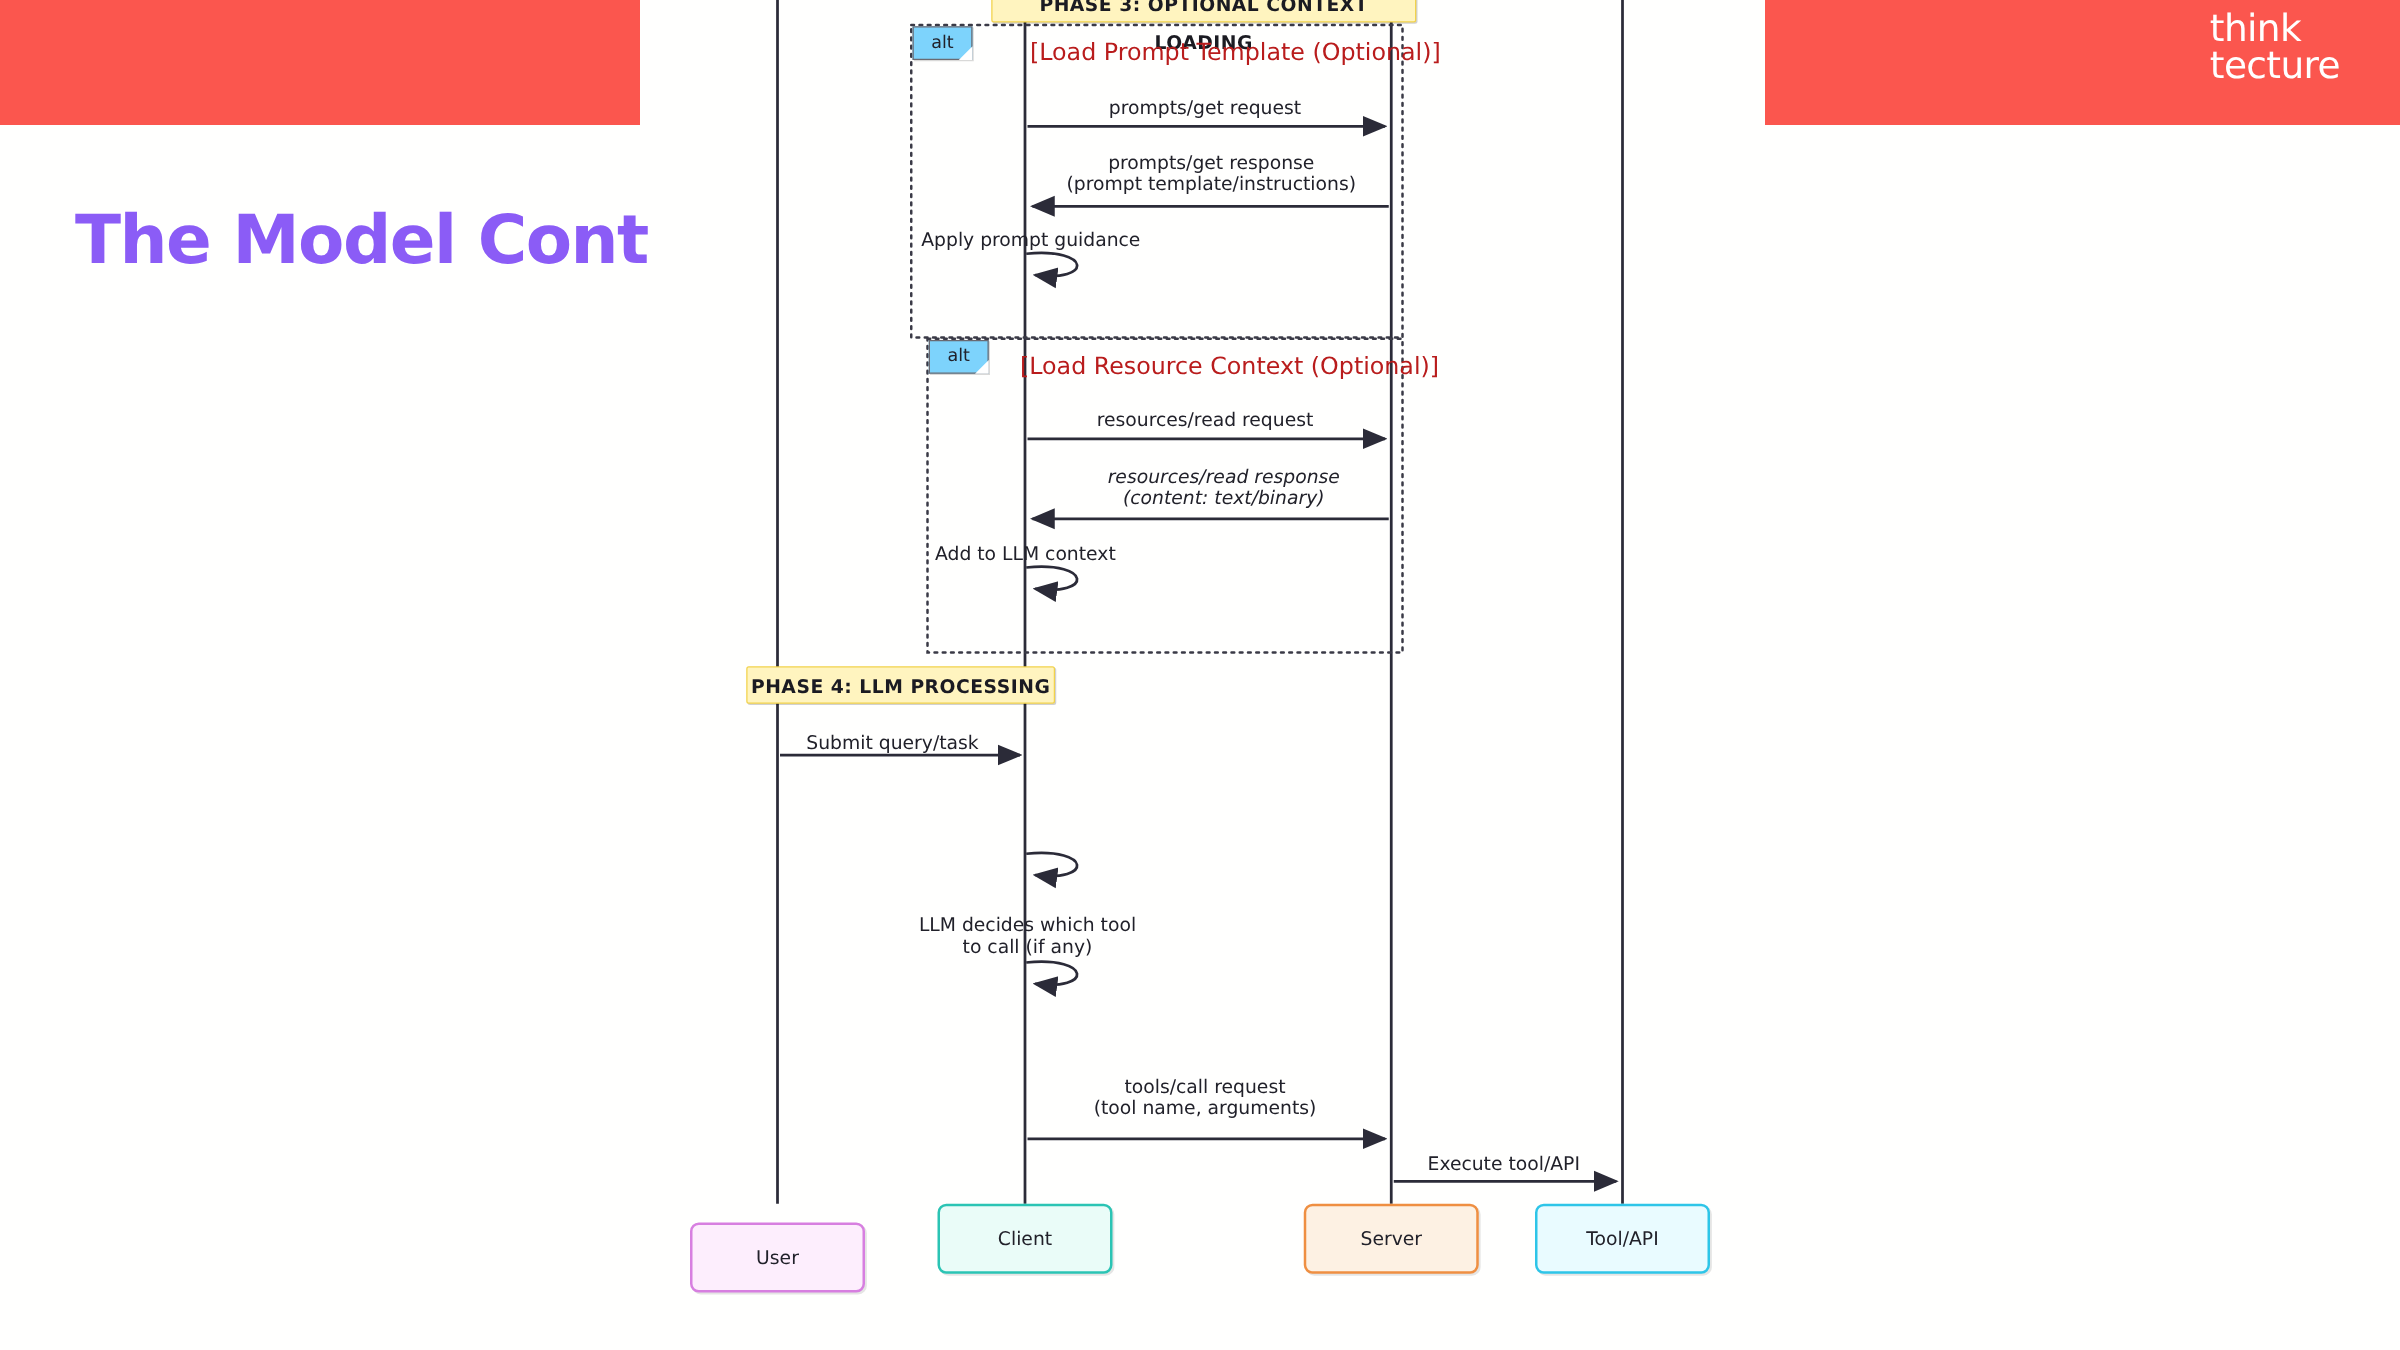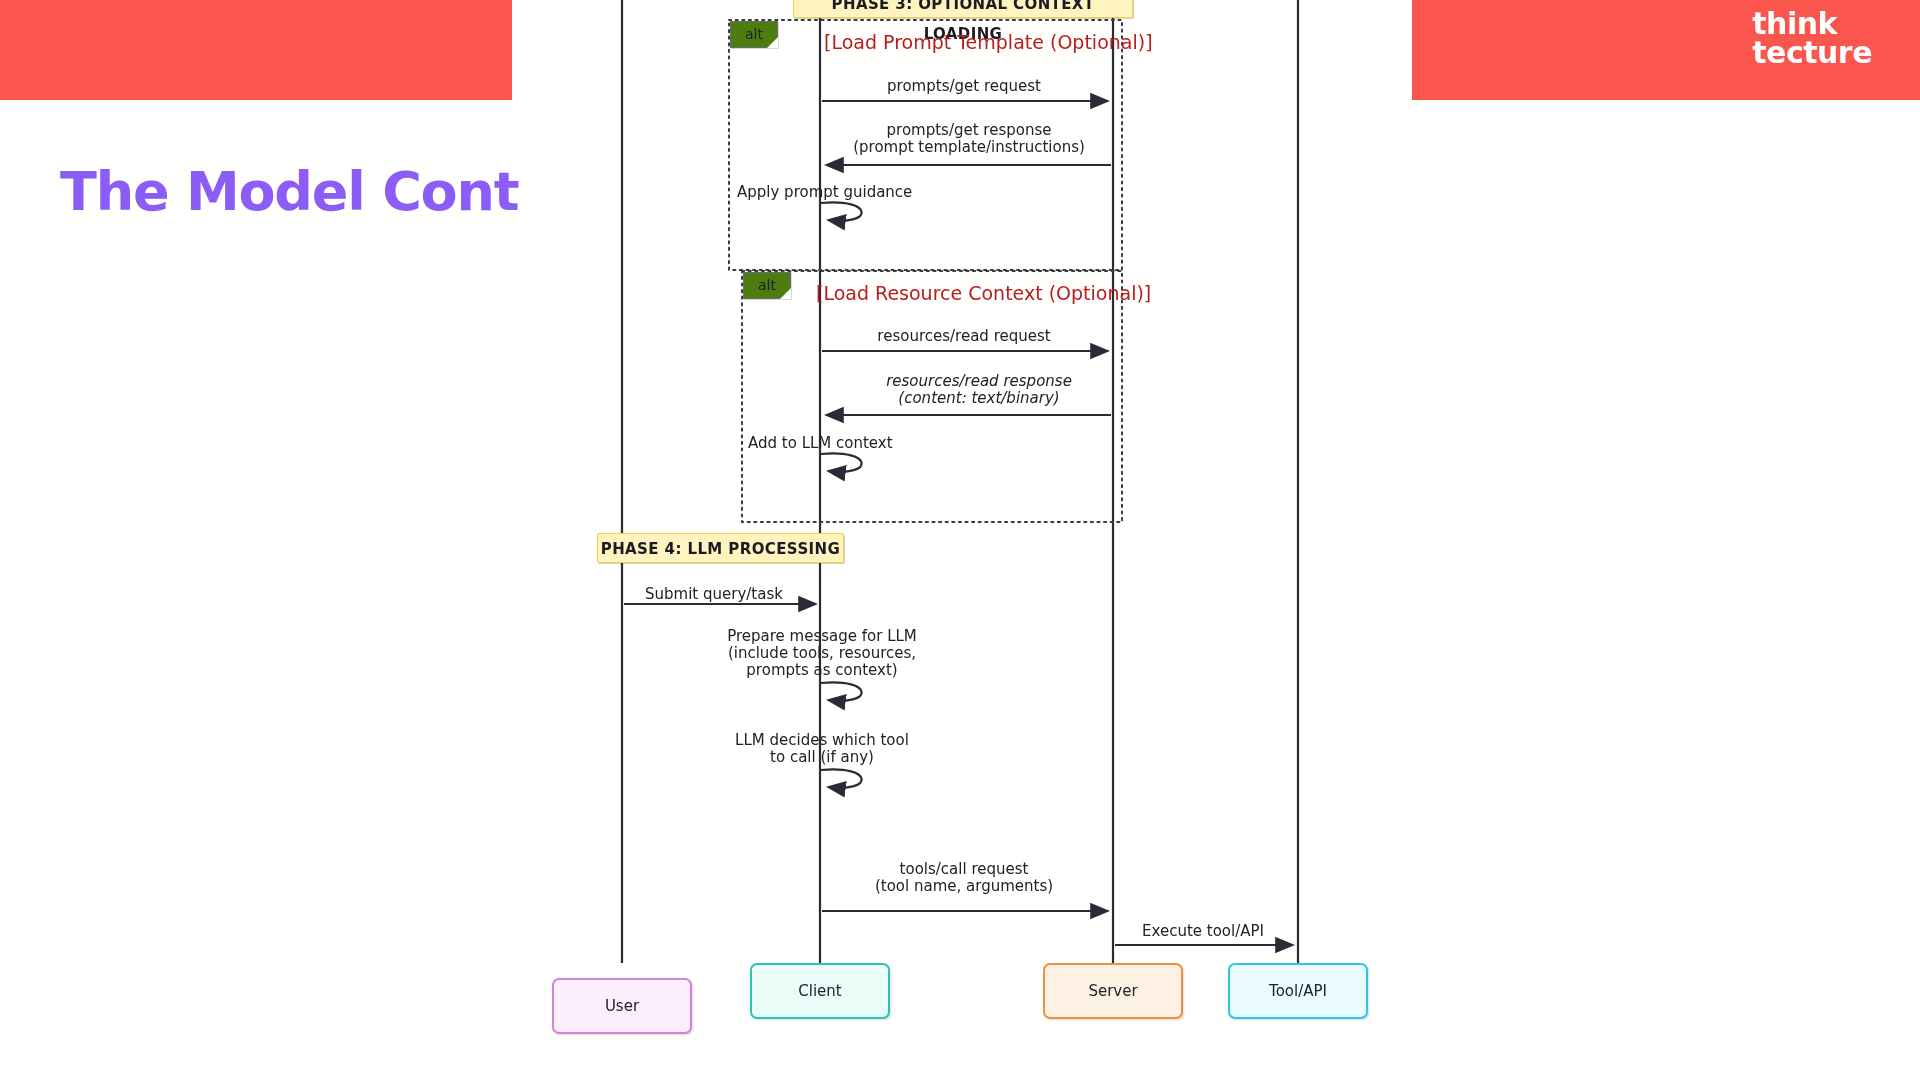--- a/index.html
+++ b/index.html
@@ -9,21 +9,21 @@
     font-family:"DejaVu Sans","Liberation Sans",sans-serif;
     overflow:hidden;position:relative;
   }
   
   .slide{position:absolute;inset:0;background:#fffffe;}
   .band{position:absolute;top:0;height:100px;background:#fb564e;}
   .band-left{left:0;width:512px;}
   .band-right{left:1412px;width:508px;}
   .logo{
     position:absolute;right:48px;top:10px;
-    color:#ffffff;font-weight:700;font-size:30px;line-height:0.96;
+    color:#ffffff;font-weight:400;font-size:30px;line-height:0.96;
     letter-spacing:-0.5px;text-align:left;
   }
   .slide-title{
     position:absolute;left:60px;top:160px;
     font-size:54px;font-weight:700;color:#8b5cf6;
     letter-spacing:-1.2px;white-space:nowrap;
   }
 
   
   .diagram{
@@ -38,21 +38,21 @@
     background:#fff4bf;border:1.6px solid #f2d24b;
     border-radius:2px;
     box-shadow:1px 1px 0 rgba(0,0,0,.18);
     font-size:15px;font-weight:700;letter-spacing:.4px;
     color:#1b1b22;text-align:center;
     line-height:30px;height:30px;
     box-sizing:border-box;
   }
   
   .altlabel{
-    position:absolute;background:#4d7c0f;
+    position:absolute;background:#7dd3fc;
     border:1.3px solid #6a6a72;
     border-bottom-right-radius:0;
     font-size:14px;color:#21212a;
     padding:4px 14px 5px 14px;
     line-height:16px;
     box-shadow:1px 1px 0 rgba(0,0,0,.15);
   }
   .altlabel::after{
     content:"";position:absolute;right:-1px;bottom:-1px;
     width:0;height:0;border-left:11px solid transparent;
@@ -161,23 +161,20 @@
 
     <div class="msg" style="left:964px;top:328px;transform:translateX(-50%);">resources/read request</div>
 
     <div class="msg" style="left:979px;top:373px;transform:translateX(-50%);font-style:italic;">resources/read response
 (content: text/binary)</div>
 
     <div class="msg left" style="left:748px;top:435px;">Add to LLM context</div>
 
     <div class="msg" style="left:714px;top:586px;transform:translateX(-50%);">Submit query/task</div>
 
-    <div class="msg" style="left:822px;top:628px;transform:translateX(-50%);">Prepare message for LLM
-(include tools, resources,
-prompts as context)</div>
 
     <div class="msg" style="left:822px;top:732px;transform:translateX(-50%);">LLM decides which tool
 to call (if any)</div>
 
     <div class="msg" style="left:964px;top:861px;transform:translateX(-50%);">tools/call request
 (tool name, arguments)</div>
 
     <div class="msg" style="left:1203px;top:923px;transform:translateX(-50%);">Execute tool/API</div>
 
     <div class="pbox" style="left:552px;top:963px;background:#fdeefd;border:2.2px solid #d77fe0;margin-top:15px;">User</div>

